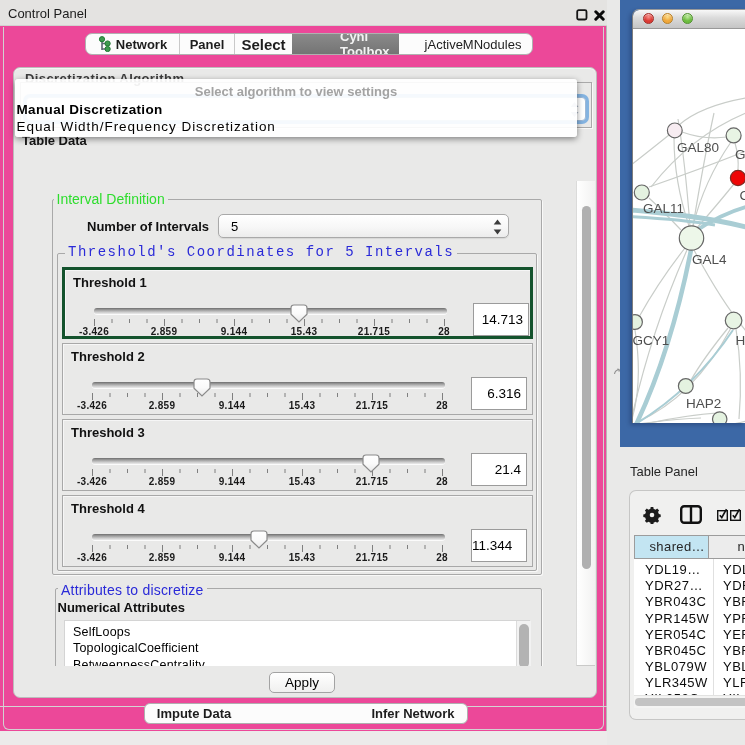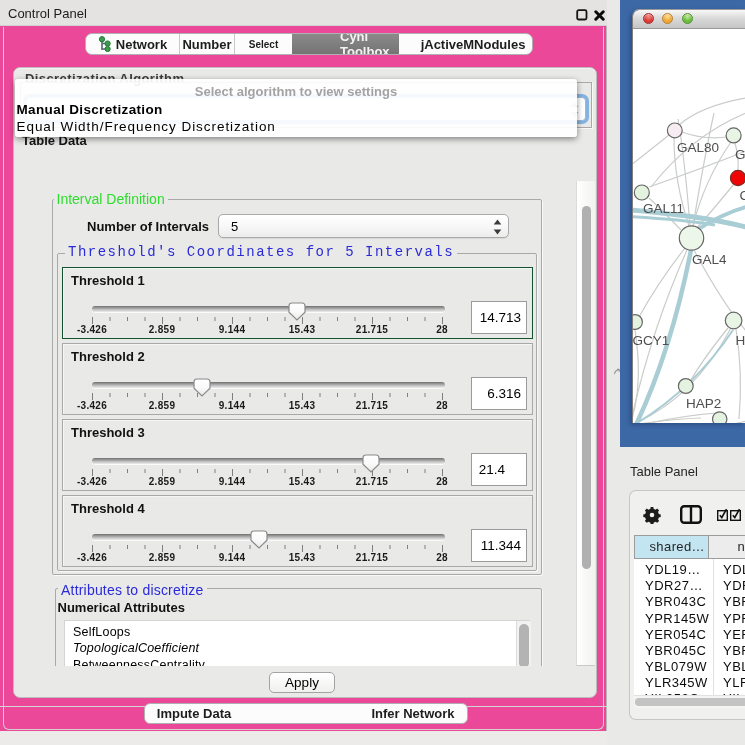--- a/index.html
+++ b/index.html
@@ -23,24 +23,24 @@
       </svg>
     </div>
 <div class="abs" style="left:3px;top:27px;width:601px;height:703px;border:1px solid #d2d2d1;border-top:none;border-radius:0 0 6px 6px;"></div>
 <div class="abs" style="left:85px;top:33px;width:448px;height:22px;background:#fcfcfc;border:1px solid #b0b0b0;border-radius:7px;overflow:hidden;">
 <div class="abs" style="left:0px;top:0;width:93px;height:20px;color:#1d1d1d;display:flex;align-items:center;justify-content:center;font-size:13px;font-weight:700;"><svg width="14" height="16" style="margin-right:4px" viewBox="0 0 14 16">
           <path d="M4 4 L4 14 M4 7.5 L9 7.5 M4 13 L9 13" stroke="#5c6573" stroke-width="1.6" fill="none"></path>
           <circle cx="4" cy="3.2" r="2.6" fill="#3e9b4f" stroke="#1f7a33" stroke-width="1"></circle>
           <circle cx="9.6" cy="7.5" r="2.6" fill="#3e9b4f" stroke="#1f7a33" stroke-width="1"></circle>
           <circle cx="9.6" cy="13" r="2.6" fill="#3e9b4f" stroke="#1f7a33" stroke-width="1"></circle>
         </svg>Network</div>
-<div class="abs" style="left:93px;top:0;width:55px;height:20px;color:#1d1d1d;border-left:1px solid #c9c9c9;display:flex;align-items:center;justify-content:center;font-size:13px;font-weight:700;">Number</div>
-<div class="abs" style="left:148px;top:0;width:58px;height:20px;color:#1d1d1d;border-left:1px solid #c9c9c9;display:flex;align-items:center;justify-content:center;font-size:10px;font-weight:700;">Select</div>
+<div class="abs" style="left:93px;top:0;width:55px;height:20px;color:#1d1d1d;border-left:1px solid #c9c9c9;display:flex;align-items:center;justify-content:center;font-size:13px;font-weight:700;">Panel</div>
+<div class="abs" style="left:148px;top:0;width:58px;height:20px;color:#1d1d1d;border-left:1px solid #c9c9c9;display:flex;align-items:center;justify-content:center;font-size:15px;font-weight:700;">Select</div>
 <div class="abs" style="left:206px;top:0;width:107px;height:20px;background:linear-gradient(#8a8a8a,#747474);color:#f3f3f3;display:flex;align-items:center;justify-content:center;font-size:13px;font-weight:700;padding-left:48px;">Cyni Toolbox</div>
-<div class="abs" style="left:313px;top:0;width:136px;height:20px;color:#1d1d1d;display:flex;align-items:center;justify-content:center;font-size:13px;font-weight:700;padding-left:12px;">jActiveMNodules</div>
+<div class="abs" style="left:313px;top:0;width:136px;height:20px;color:#1d1d1d;display:flex;align-items:center;justify-content:center;font-size:13px;font-weight:400;padding-left:12px;">jActiveMNodules</div>
 </div>
 <div class="abs" style="left:13px;top:67px;width:584px;height:631px;background:#e9e9e8;border:1px solid #bcbcbb;border-radius:7px;box-shadow:inset 0 1px 0 #f6f6f5;"></div>
 <div class="abs bold13" style="left:25px;top:71px;color:#3d3d3d;letter-spacing:0.4px;">Discretization Algorithm</div>
 <div class="abs etch" style="left:20px;top:82px;width:572px;height:46px;"></div>
 <div class="abs" style="left:26px;top:97px;width:560px;height:24px;background:#fff;border:1px solid #9db8d6;border-radius:4px;box-shadow:0 0 0 3px rgba(98,160,222,.75);"></div>
 <svg class="abs" style="left:570px;top:102px" width="9" height="15">
       <path d="M4.5 0 L8.5 5 L0.5 5 Z" fill="#a9b6c6"></path>
       <path d="M4.5 15 L8.5 10 L0.5 10 Z" fill="#a9b6c6"></path>
     </svg>
 <div class="abs bold13" style="left:22px;top:133px;color:#161616;">Table Data</div>
@@ -50,21 +50,21 @@
 <div class="abs bold13" style="left:74px;top:37.5px;">Number of Intervals</div>
 <div class="combo" style="left:205px;top:33px;width:291px;height:24px;">
         <div class="abs" style="left:12px;top:4px;">5</div>
         <svg class="abs" style="left:274px;top:4px" width="9" height="16">
           <path d="M4.5 0.5 L8.3 5.5 L0.7 5.5 Z" fill="#3b3b3b"></path>
           <path d="M4.5 15.5 L8.3 10.5 L0.7 10.5 Z" fill="#3b3b3b"></path>
         </svg>
       </div>
 <div class="abs etch" style="left:44px;top:72px;width:480px;height:318px;border-radius:2px;"></div>
 <div class="gtitle" style="left:52px;top:64px;color:#2a2ad8;letter-spacing:1.5px;font-family:Liberation Mono, monospace;">Threshold's Coordinates for 5 Intervals</div>
-<div class="abs" style="left:49px;top:86px;width:471px;height:72px;border:1px solid #14532d;box-shadow:inset 1px 1px 0 rgba(255,255,255,.6);">
+<div class="abs" style="left:49px;top:86px;width:471px;height:72px;border:3px solid #14532d;box-shadow:inset 1px 1px 0 rgba(255,255,255,.6);">
         <div class="abs bold13" style="left:8px;top:5px;">Threshold 1</div>
         <div class="abs" style="left:29px;top:38px;width:353px;height:6px;border-radius:3px;background:linear-gradient(#6e6e6e,#9c9c9c 32%,#cacaca 68%,#ececec);box-shadow:0 1px 0 rgba(255,255,255,.8);"></div>
         <svg class="abs" style="left:29px;top:49px" width="352" height="8">
           <g stroke="#7f7f7f" stroke-width="1">
             <line x1="0.5" y1="0" x2="0.5" y2="7"></line>
             <line x1="70.5" y1="0" x2="70.5" y2="7"></line>
             <line x1="140.5" y1="0" x2="140.5" y2="7"></line>
             <line x1="210.5" y1="0" x2="210.5" y2="7"></line>
             <line x1="280.5" y1="0" x2="280.5" y2="7"></line>
             <line x1="350.5" y1="0" x2="350.5" y2="7"></line>
@@ -186,21 +186,21 @@
         <svg class="abs" style="left:298.5px;top:34px" width="18" height="19">
           <defs>
             <linearGradient id="tg" x1="0" y1="0" x2="0" y2="1">
               <stop offset="0" stop-color="#ffffff"></stop>
               <stop offset="0.5" stop-color="#fafafa"></stop>
               <stop offset="1" stop-color="#e9e9e9"></stop>
             </linearGradient>
           </defs>
           <path d="M1 4 Q1 1 4 1 L14 1 Q17 1 17 4 L17 10.2 L9 18 L1 10.2 Z" fill="url(#tg)" stroke="#8a8a8a" stroke-width="1.2"></path>
         </svg>
-        <div class="abs" style="left:408px;top:33px;width:56px;height:33px;background:#fff;border:1px solid #9b9b9b;font-size:13.5px;line-height:31px;text-align:right;padding-right:21px;color:#000;">21.4</div>
+        <div class="abs" style="left:408px;top:33px;width:56px;height:33px;background:#fff;border:1px solid #9b9b9b;font-size:13.5px;line-height:31px;text-align:right;padding-right:5px;color:#000;">21.4</div>
       </div>
 <div class="abs" style="left:49px;top:314px;width:471px;height:72px;border:1px solid #a8a8a8;box-shadow:inset 1px 1px 0 rgba(255,255,255,.6);">
         <div class="abs bold13" style="left:8px;top:5px;">Threshold 4</div>
         <div class="abs" style="left:29px;top:38px;width:353px;height:6px;border-radius:3px;background:linear-gradient(#6e6e6e,#9c9c9c 32%,#cacaca 68%,#ececec);box-shadow:0 1px 0 rgba(255,255,255,.8);"></div>
         <svg class="abs" style="left:29px;top:49px" width="352" height="8">
           <g stroke="#7f7f7f" stroke-width="1">
             <line x1="0.5" y1="0" x2="0.5" y2="7"></line>
             <line x1="70.5" y1="0" x2="70.5" y2="7"></line>
             <line x1="140.5" y1="0" x2="140.5" y2="7"></line>
             <line x1="210.5" y1="0" x2="210.5" y2="7"></line>
@@ -232,28 +232,28 @@
         <svg class="abs" style="left:186.5px;top:34px" width="18" height="19">
           <defs>
             <linearGradient id="tg" x1="0" y1="0" x2="0" y2="1">
               <stop offset="0" stop-color="#ffffff"></stop>
               <stop offset="0.5" stop-color="#fafafa"></stop>
               <stop offset="1" stop-color="#e9e9e9"></stop>
             </linearGradient>
           </defs>
           <path d="M1 4 Q1 1 4 1 L14 1 Q17 1 17 4 L17 10.2 L9 18 L1 10.2 Z" fill="url(#tg)" stroke="#8a8a8a" stroke-width="1.2"></path>
         </svg>
-        <div class="abs" style="left:408px;top:33px;width:56px;height:33px;background:#fff;border:1px solid #9b9b9b;font-size:13.5px;line-height:31px;text-align:right;padding-right:5px;color:#000;">11.344</div>
+        <div class="abs" style="left:408px;top:33px;width:56px;height:33px;background:#fff;border:1px solid #9b9b9b;font-size:13.5px;line-height:31px;padding-right:5px;color:#000;">11.344</div>
       </div>
 <div class="abs etch" style="left:42px;top:406.5px;width:487px;height:120px;border-radius:2px;"></div>
 <div class="gtitle" style="left:45px;top:401.5px;color:#2a2ad8;letter-spacing:0.2px;">Attributes to discretize</div>
 <div class="abs bold13" style="left:44.5px;top:419px;">Numerical Attributes</div>
 <div class="abs" style="left:51px;top:439px;width:466px;height:56px;background:#fff;border:1px solid #d4d4d4;">
         <div class="abs" style="left:8px;top:3.5px;font-size:12.5px;letter-spacing:0.2px;color:#000;">SelfLoops</div>
-        <div class="abs" style="left:8px;top:20px;font-size:12.5px;letter-spacing:0.2px;color:#000;font-style:italic;">TopologicalCoefficient</div>
+        <div class="abs" style="left:8px;top:20px;font-size:12.5px;letter-spacing:0.2px;color:#000;">TopologicalCoefficient</div>
         <div class="abs" style="left:8px;top:36.5px;font-size:12.5px;letter-spacing:0.2px;color:#000;">BetweennessCentrality</div>
         <div class="abs" style="left:451px;top:0;width:15px;height:56px;background:#f2f2f2;border-left:1px solid #dcdcdc;"></div>
         <div class="abs" style="left:453.5px;top:3px;width:10px;height:44px;background:#b3b3b3;border-radius:5px;"></div>
       </div>
 </div>
 <div class="abs" style="left:576px;top:181px;width:19px;height:485px;background:linear-gradient(to right,#ffffff,#f2f2f1);border-left:1px solid #dbdbda;border-bottom:1px solid #c9c9c8;"></div>
 <div class="abs" style="left:582px;top:206px;width:9px;height:363px;background:#b0b0b0;border-radius:4.5px;"></div>
 <div class="abs" style="left:269px;top:672px;width:66px;height:21px;background:linear-gradient(#ffffff,#f0f0ef);border:1px solid #a3a3a3;border-radius:5px;font-size:13.5px;text-align:center;line-height:19px;color:#000;">Apply</div>
 <div class="abs" style="left:0;top:706px;width:607px;height:1px;background:#d4d4d3;"></div>
 <div class="abs" style="left:144px;top:703px;width:324px;height:21px;background:#fcfcfc;border:1px solid #afafaf;border-radius:6px;overflow:hidden;">

